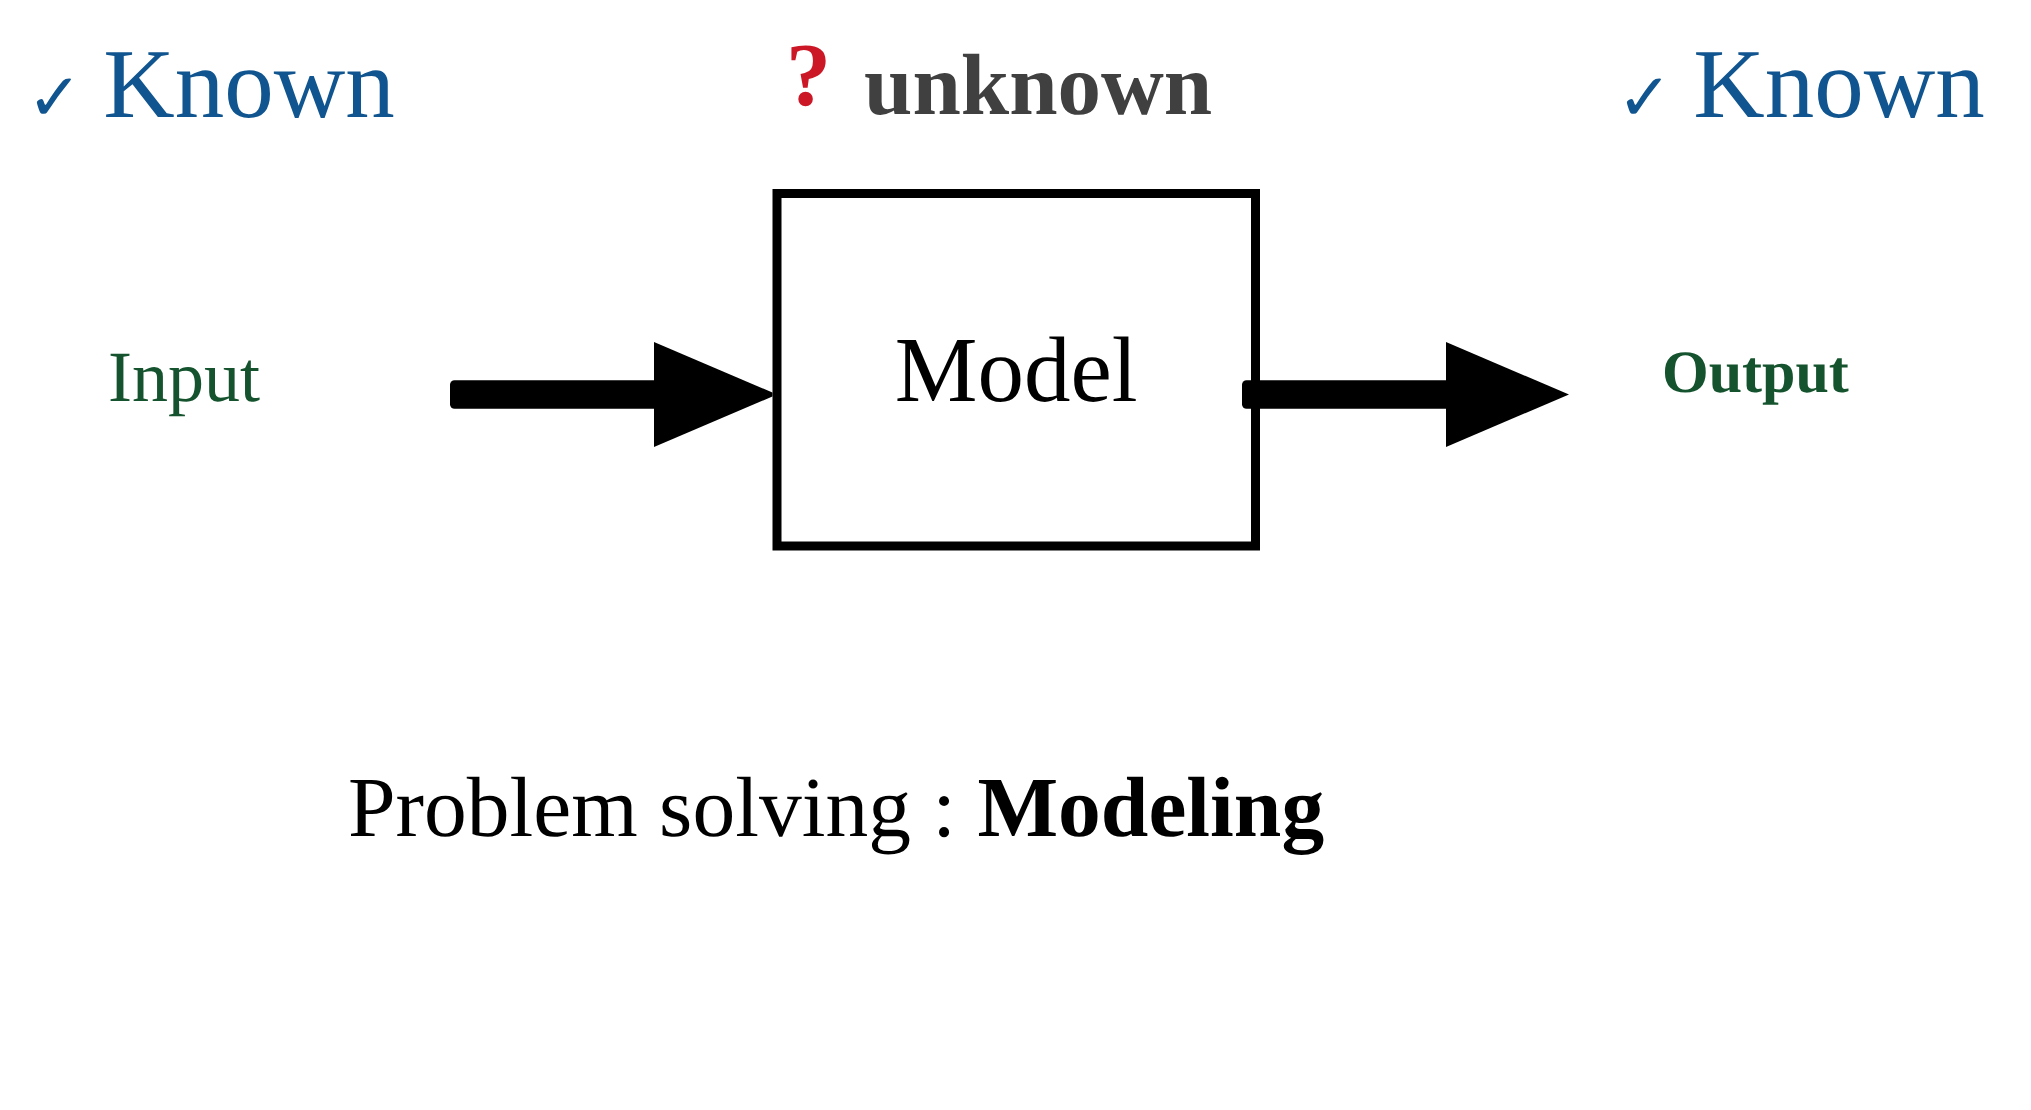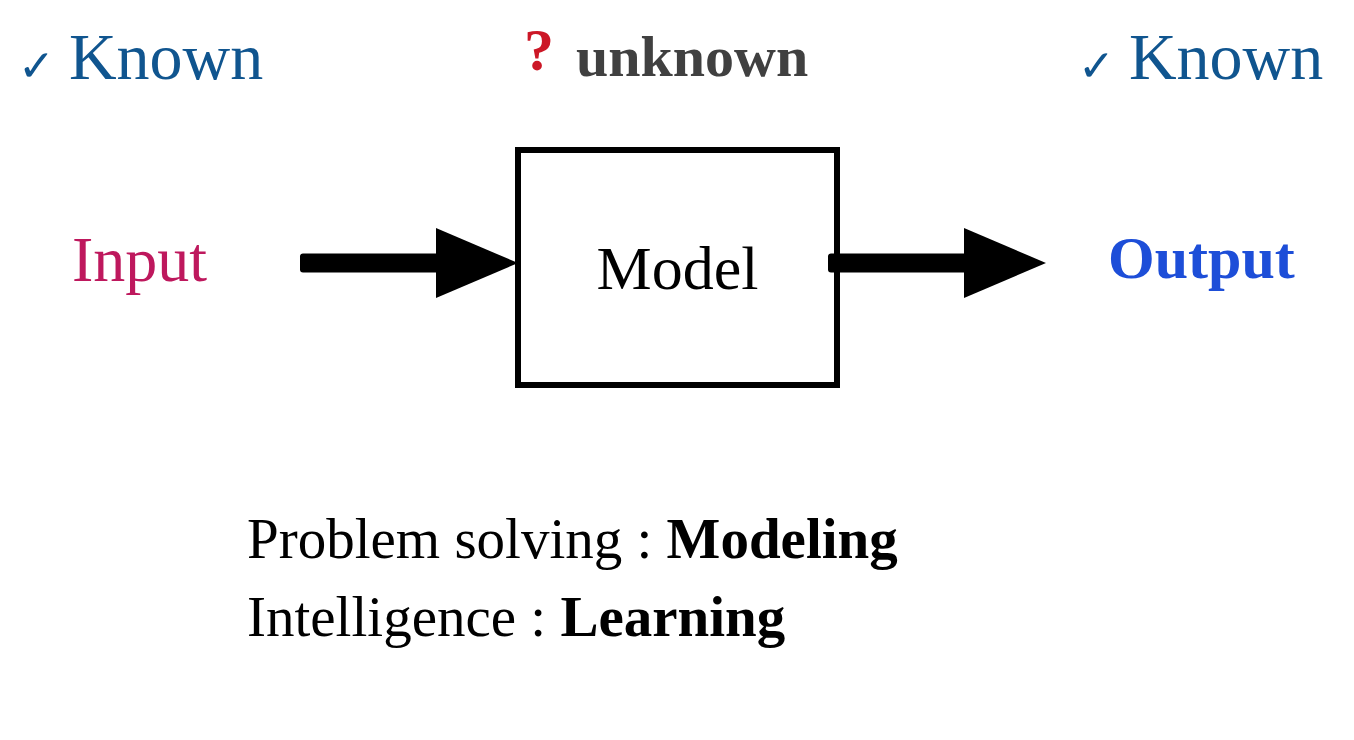--- a/index.html
+++ b/index.html
@@ -86,41 +86,41 @@
     font-size: 66px;
     color: #10558F;
     font-weight: normal;
   }
 
   
   #input-label {
     position: absolute;
     left: 72px;
     top: 228px;
-    font-size: 64px;
-    color: #be185d;
+    font-size: 48px;
+    color: #14532d;
     font-weight: normal;
     line-height: 1;
     white-space: nowrap;
   }
   #output-label {
     position: absolute;
     left: 1108px;
     top: 228px;
-    font-size: 60px;
-    color: #1d4ed8;
+    font-size: 40px;
+    color: #14532d;
     font-weight: bold;
     line-height: 1;
     white-space: nowrap;
   }
 
   #model-box {
     position: absolute;
     left: 515px;
-    top: 147px;
+    top: 126px;
     width: 325px;
     height: 241px;
     border: 6px solid #000000;
     box-sizing: border-box;
     background: #ffffff;
   }
   #model-label {
     position: absolute;
     left: 0;
     right: 0;
@@ -168,21 +168,21 @@
     left: 828px;
     top: 228px;
     width: 218px;
   }
   #arrow-output .arrow-shaft { left: 0; width: 140px; }
   #arrow-output .arrow-head  { left: 136px; }
 
   
   #caption-list {
     position: absolute;
-    left: 247px;
+    left: 232px;
     top: 500px;
   }
   .caption-line {
     font-size: 57px;
     color: #000000;
     line-height: 78px;
     white-space: nowrap;
   }
   .caption-key { font-weight: normal; }
   .caption-sep { font-weight: normal; }
@@ -223,18 +223,15 @@
     <div class="arrow-shaft"></div>
     <div class="arrow-head"></div>
   </div>
 
   <div id="output-label">Output</div>
 
   <div id="caption-list">
     <div class="caption-line">
       <span class="caption-key">Problem solving</span><span class="caption-sep"> : </span><span class="caption-val">Modeling</span>
     </div>
-    <div class="caption-line">
-      <span class="caption-key">Intelligence</span><span class="caption-sep"> : </span><span class="caption-val">Learning</span>
-    </div>
   </div>
 
 </div>
 
 </body></html>

